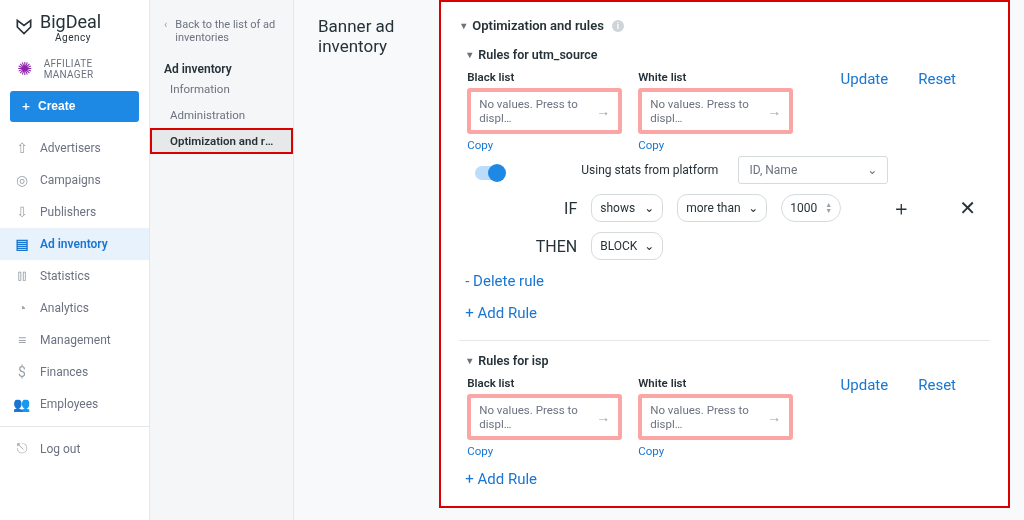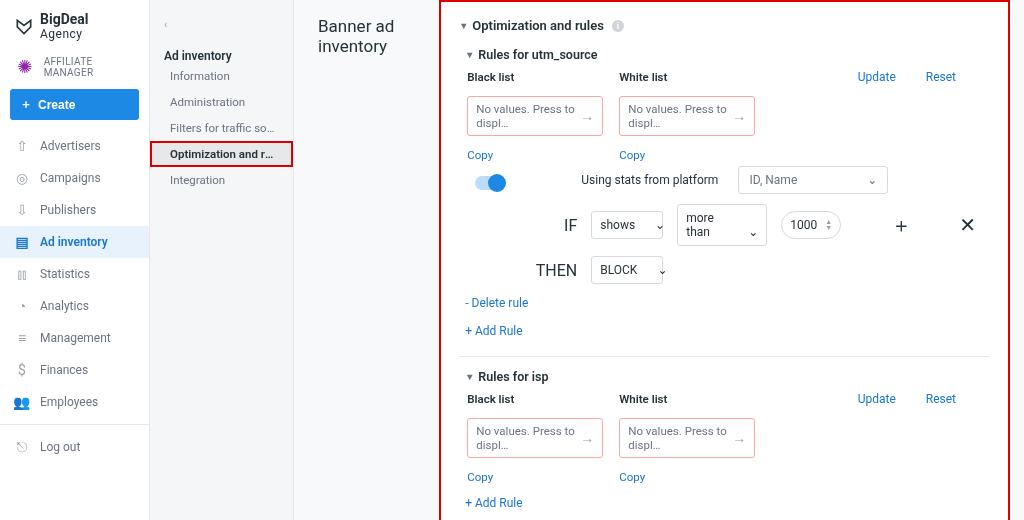--- a/index.html
+++ b/index.html
@@ -34,22 +34,22 @@
     display: flex;
     flex-direction: column;
   }
   .brand {
     display: flex;
     align-items: center;
     gap: 6px;
     padding: 12px 14px 10px 14px;
   }
   .brand-logo { width: 20px; height: 20px; }
-  .brand-name { font-weight: 700; font-size: 14px; line-height: 1.1; }
-  .brand-sub  { font-size: 12px; letter-spacing: 0.5px; }
+  .brand-name { font-weight: 400; font-size: 18px; line-height: 1.1; }
+  .brand-sub  { font-size: 10px; letter-spacing: 0.5px; margin-left: 15px; }
   .role-row {
     display: flex; align-items: center; gap: 8px;
     padding: 4px 14px 10px 14px;
     font-size: 10px; letter-spacing: 0.3px; color: var(--grey-text);
   }
   .affiliate-badge {
     width: 24px; height: 24px;
     display: inline-flex; align-items: center; justify-content: center;
     color: #8e24aa; font-size: 18px; line-height: 1;
   }
@@ -145,33 +145,33 @@
     display: flex; align-items: center; gap: 6px;
     font-weight: 600; font-size: 12.5px;
     padding: 2px 0 4px 8px;
   }
 
   .list-row {
     display: flex; align-items: flex-start; gap: 16px;
     padding: 4px 8px 0 8px;
     width: 100%;
   }
-  .list-col { display: flex; flex-direction: column; gap: 12px; width: 136px; }
+  .list-col { display: flex; flex-direction: column; gap: 4px; width: 155px; }
   .list-label { font-size: 11.5px; font-weight: 600; color: var(--dark); }
   .list-input {
     display: flex; align-items: center; justify-content: space-between;
-    border: 1px solid #fca5a5; border-radius: 3px;
+    border: 4px solid #fca5a5; border-radius: 3px;
     padding: 5px 8px; font-size: 11.5px; color: var(--grey-text);
     background: #fff;
   }
   .arrow-ic { color: var(--icon-grey); font-size: 14px; }
   .copy-link { color: var(--blue-text); font-size: 11.5px; cursor: pointer; }
 
   .list-actions { margin-left: auto; display: flex; gap: 30px; padding-right: 26px; }
-  .link-blue { color: var(--blue-text); font-size: 12px; cursor: pointer; }
+  .link-blue { color: var(--blue-text); font-size: 15px; cursor: pointer; }
 
   .toggle {
     width: 30px; height: 14px; border-radius: 8px; background: #bcdcfb;
     position: relative; margin: 6px 0 0 8px;
   }
   .toggle::after {
     content: ""; position: absolute; right: -1px; top: -2px;
     width: 18px; height: 18px; border-radius: 50%; background: var(--blue);
   }
 
@@ -186,23 +186,23 @@
     width: 150px; display: flex; justify-content: space-between; align-items: center;
     background: #fff;
   }
 
   .cond-row {
     display: flex; align-items: center; gap: 14px;
     padding: 10px 8px 0 8px;
   }
   .cond-kw { font-size: 16px; color: var(--dark); width: 110px; text-align: right; }
   .sel {
-    border: 1px solid #d5dadd; border-radius: 3px;
+    border: 1px solid #d5dadd; border-radius: 10px;
     padding: 6px 8px; font-size: 12px; color: var(--dark);
-    display: flex; align-items: flex-end; justify-content: space-between; gap: 20px;
+    display: flex; align-items: flex-end; justify-content: space-between; gap: 6px;
     background: #fff;
   }
   .sel.small { width: 72px; }
   .sel.med   { width: 90px; }
   .numbox {
     border: 1px solid #d5dadd; border-radius: 14px;
     padding: 6px 8px; font-size: 12px; width: 60px;
     display: flex; align-items: center; justify-content: space-between;
     background: #fff;
   }
@@ -285,27 +285,26 @@
       <div class="nav1-item">
         <span class="nav-ic">⎋</span>
         <span>Log out</span>
       </div>
     </nav>
   </aside>
 
   <aside class="nav2">
     <div class="back-link">
       <span class="chev">‹</span>
+      <span>Back to the list of ad inventories</span>
     </div>
     <div class="nav2-h1">Ad inventory</div>
     <div class="nav2-item">Information</div>
     <div class="nav2-item">Administration</div>
-    <div class="nav2-item">Filters for traffic sour…</div>
     <div class="nav2-item active">Optimization and rules</div>
-    <div class="nav2-item">Integration</div>
   </aside>
 
   <main class="main">
     <div class="page-title">Banner ad inventory</div>
 
     <div class="panel-wrap">
       <section class="panel">
 
         <div class="sec-head">
           <span class="caret">▾</span>

